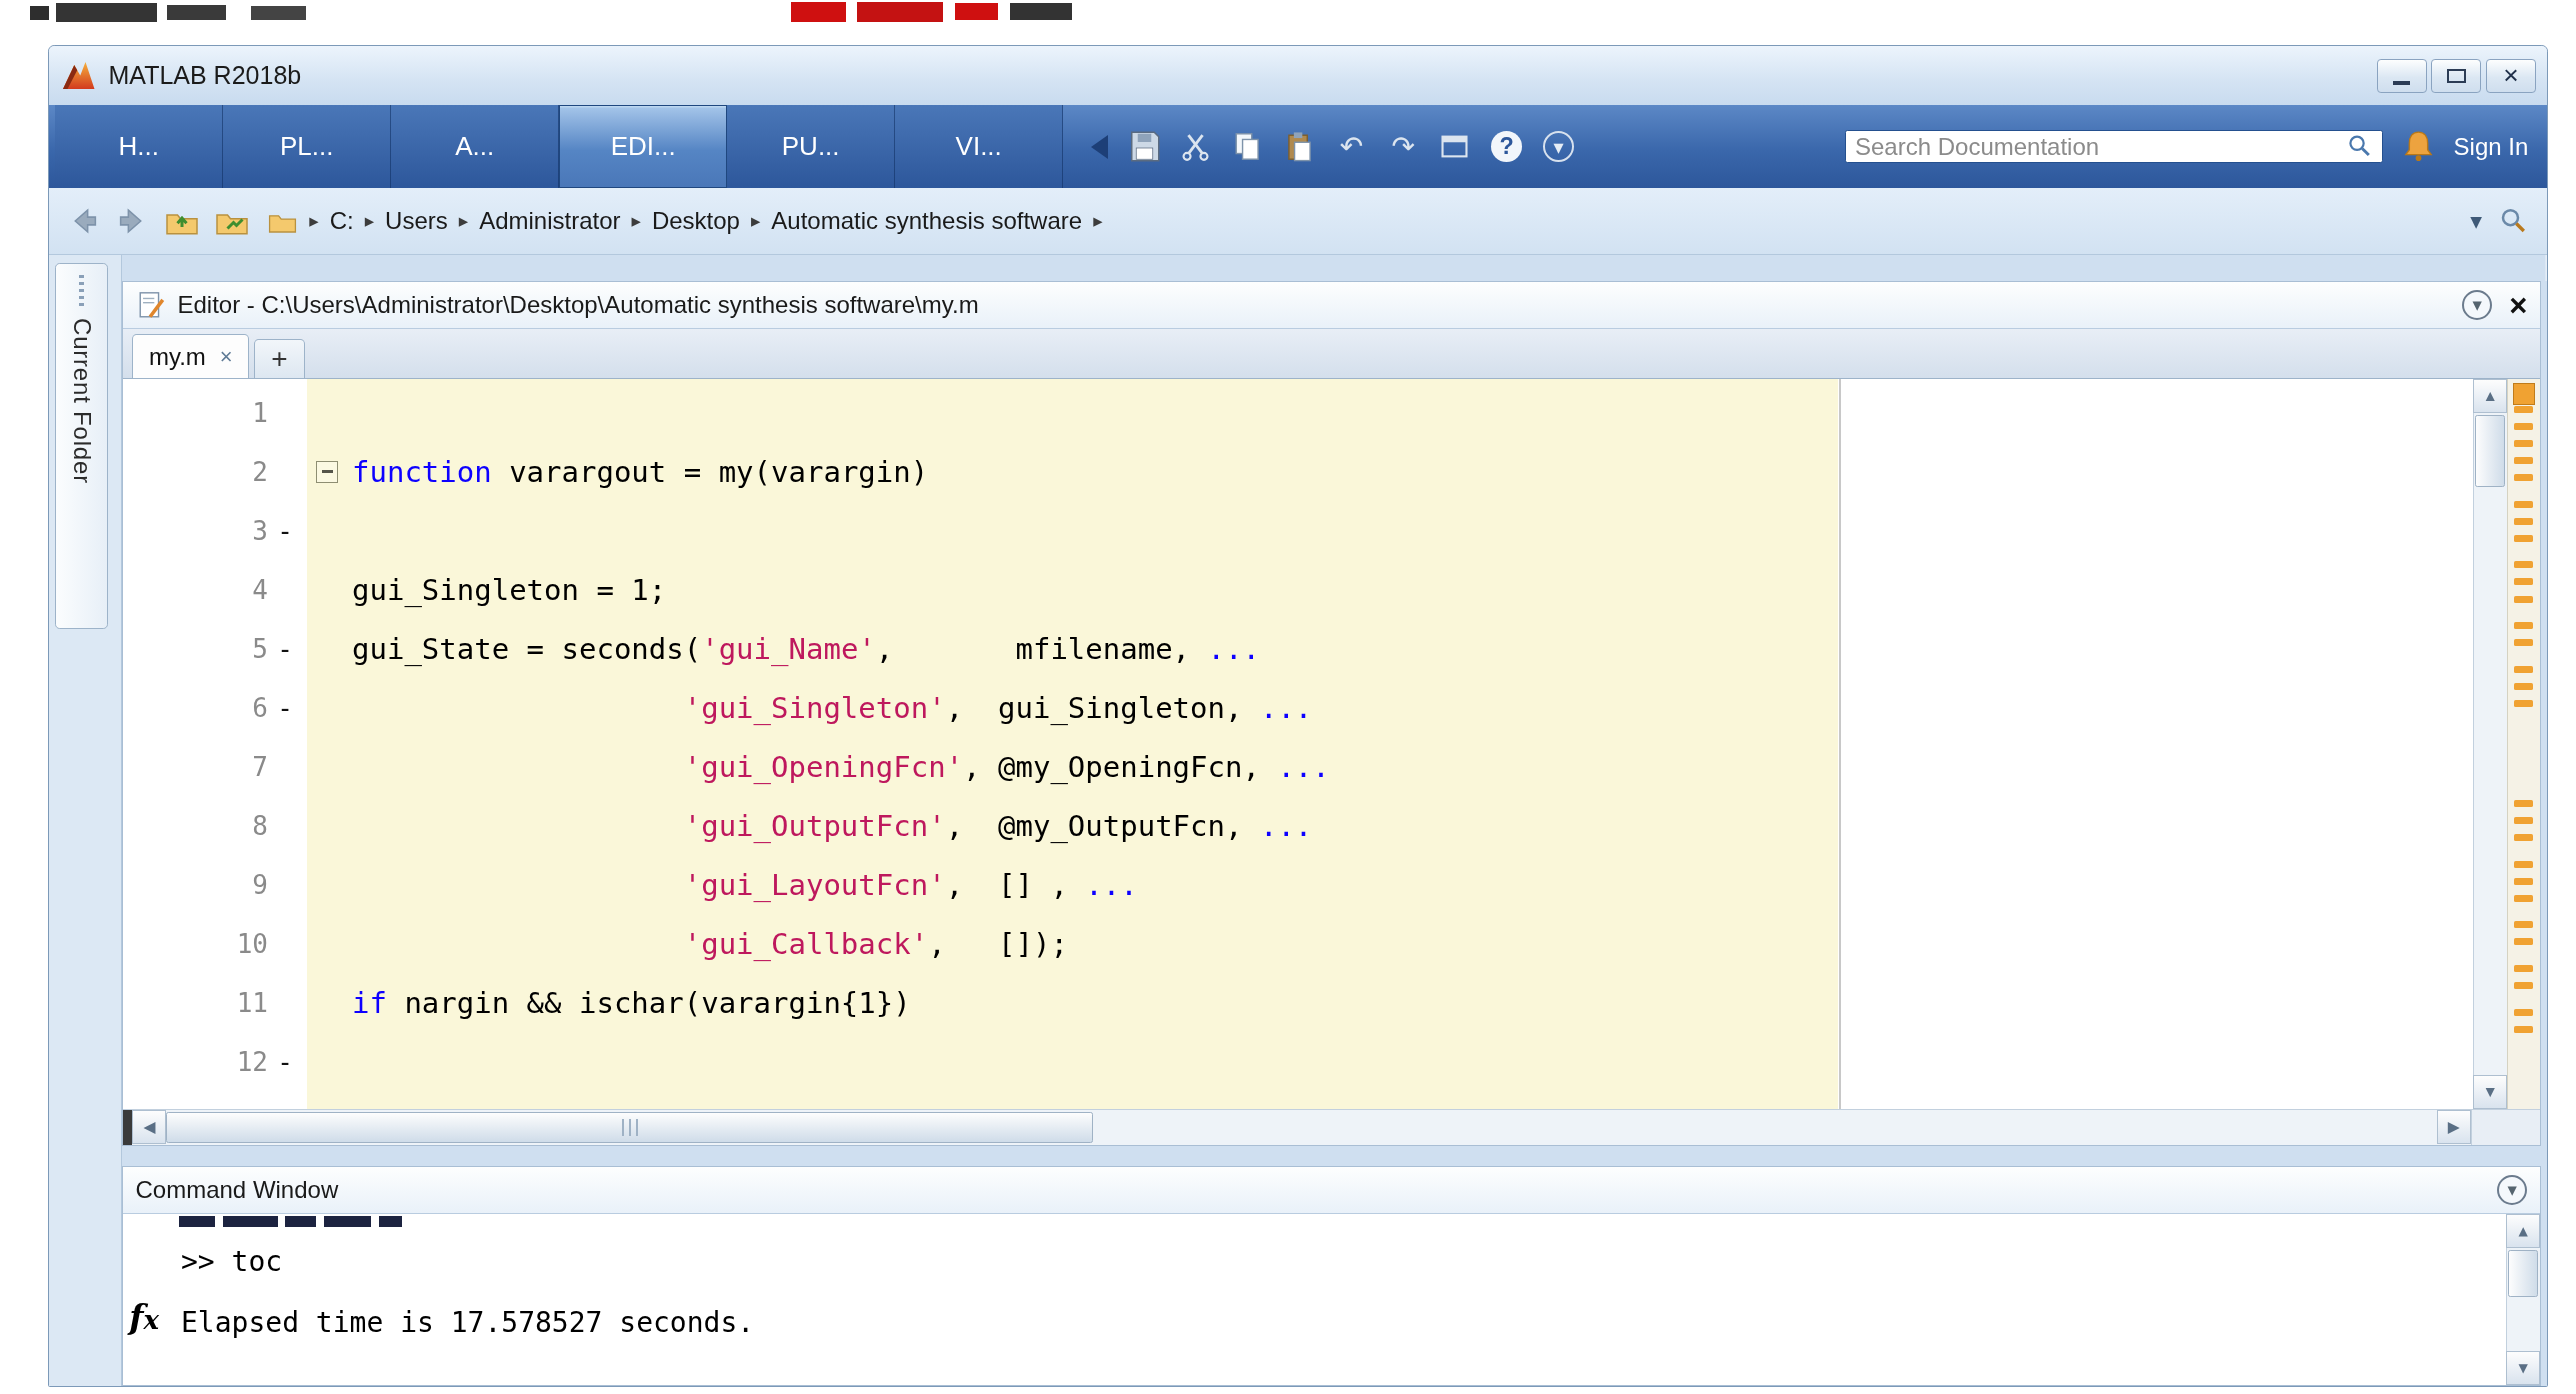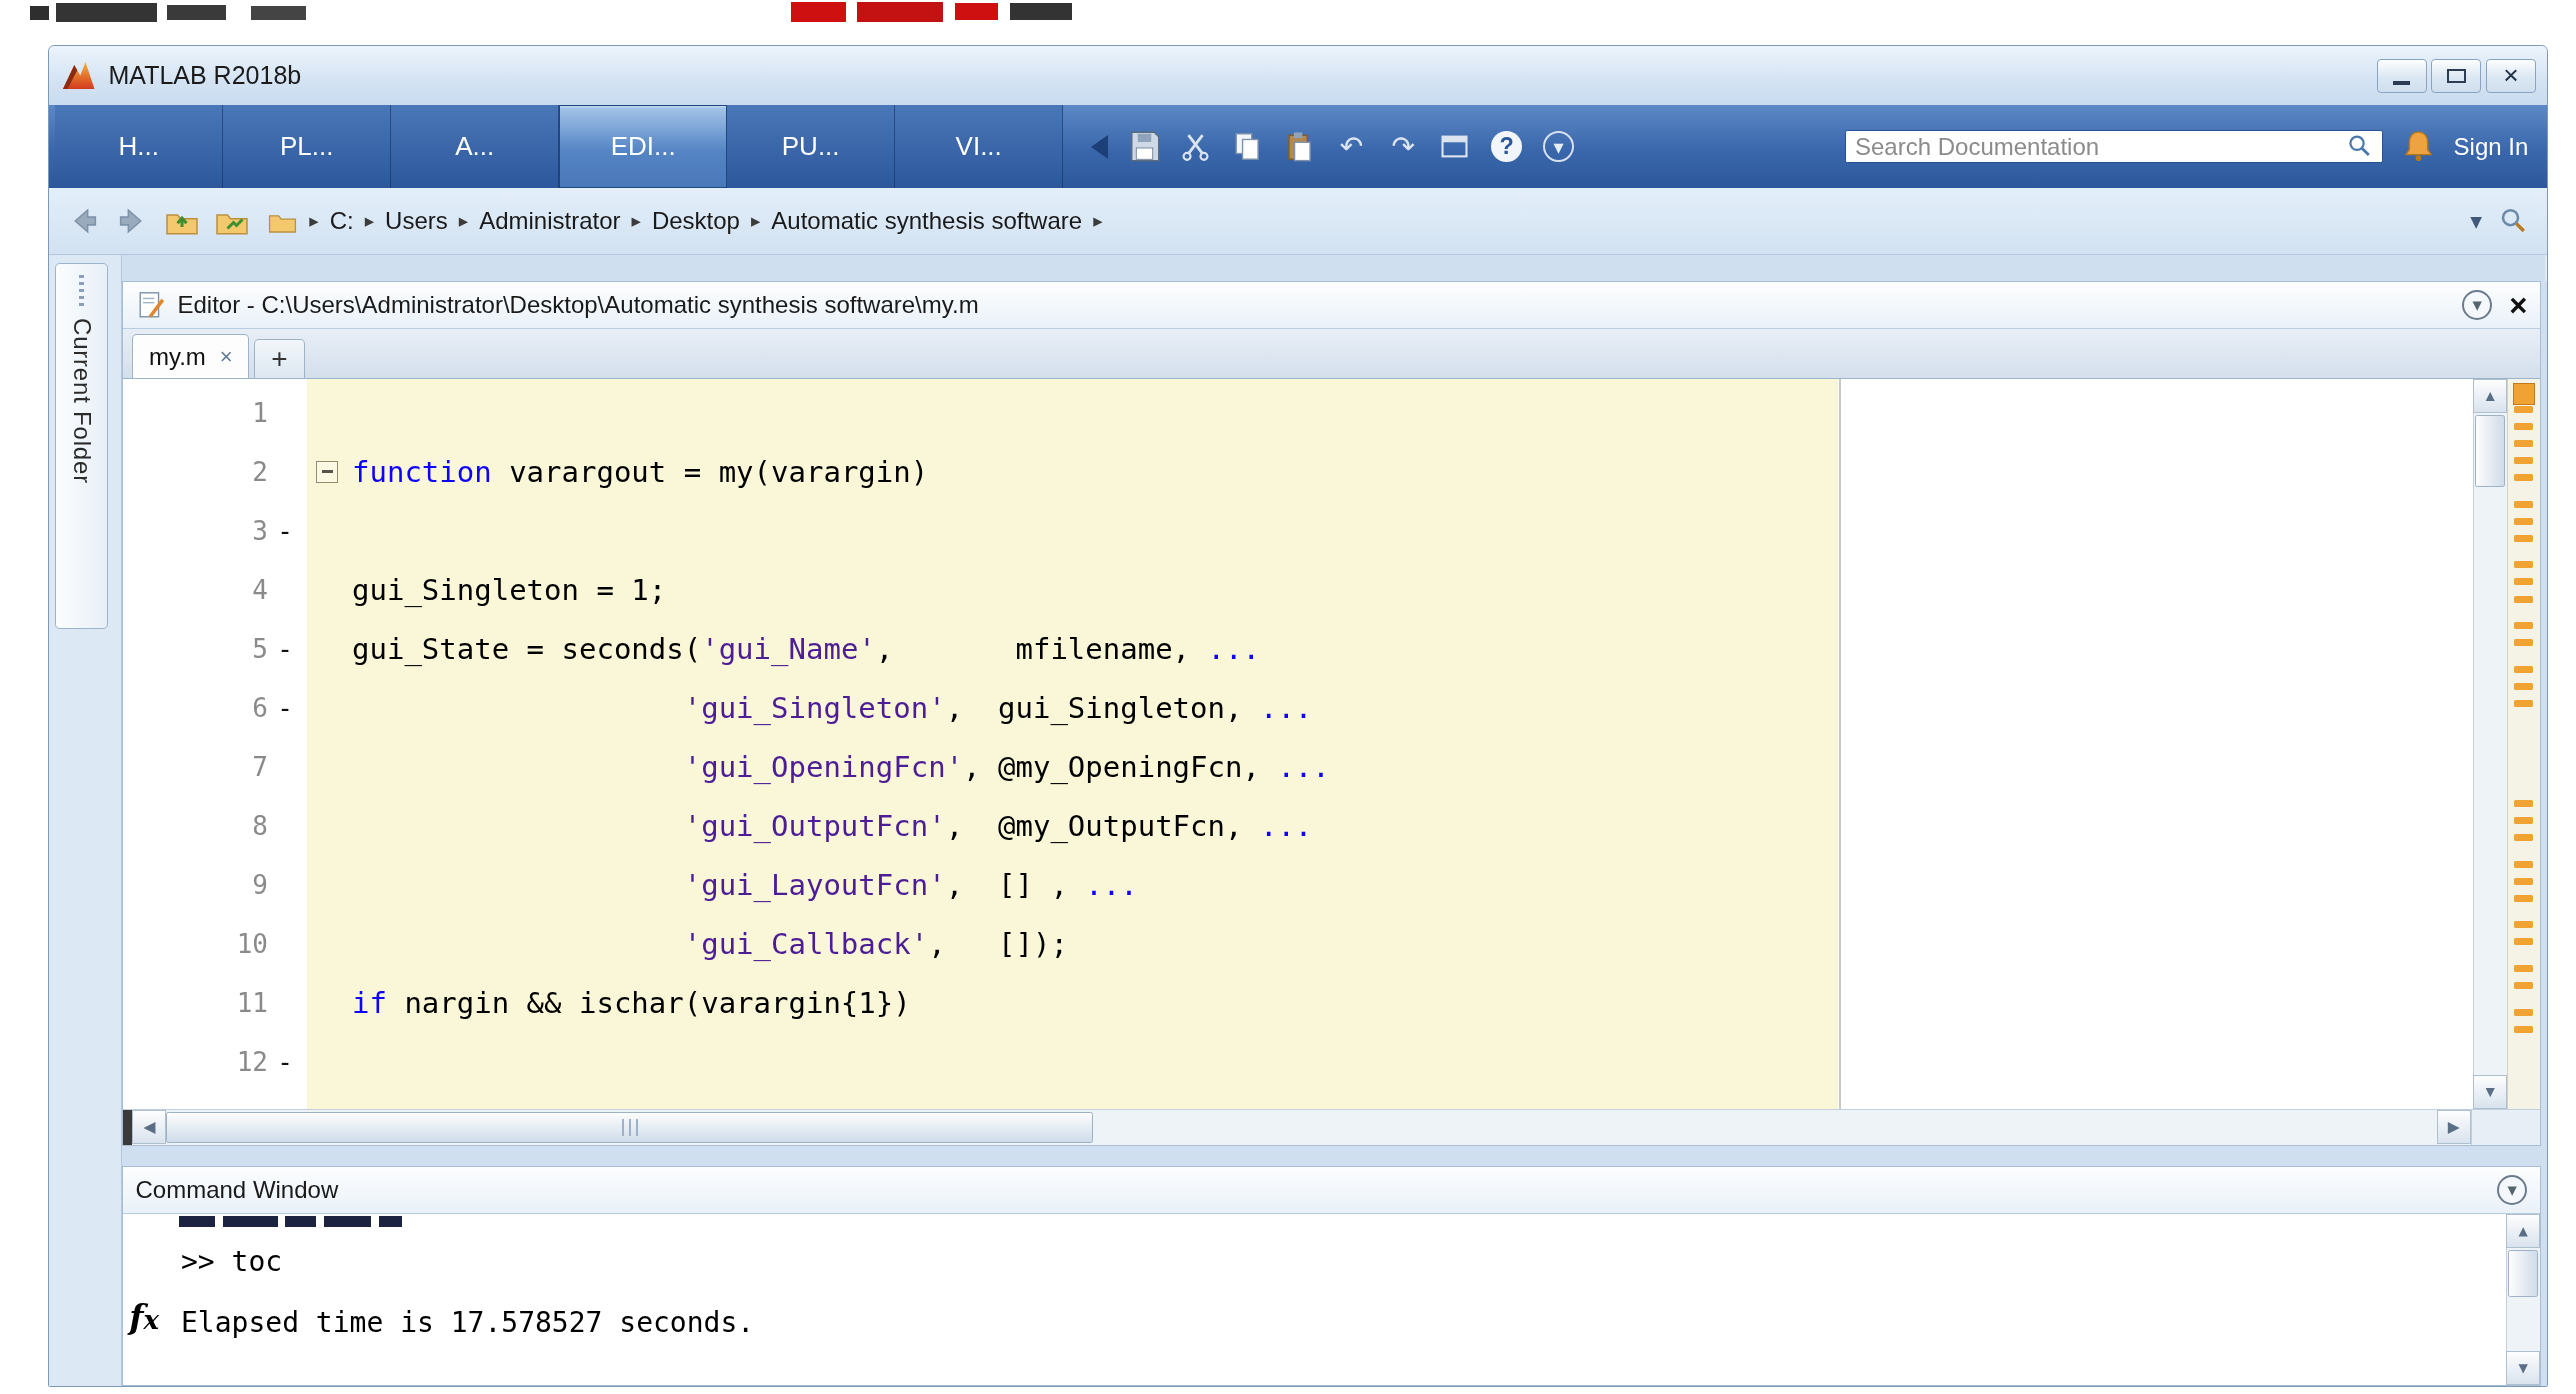--- a/index.html
+++ b/index.html
@@ -102,21 +102,21 @@
   .gd { width:34px; text-align:center; color:#111; }
 
   .code-area { flex:1; position:relative; overflow:hidden;
                font-family:"DejaVu Sans Mono",monospace; font-size:29px; }
   .yellowbg { position:absolute; left:0; top:0; bottom:0; width:1531px; background:#faf7d9; }
   .mline { position:absolute; left:1532px; top:0; bottom:0; width:1.6px; background:#c8c8c8; }
   #code-lines { position:absolute; left:0; top:4.7px; right:0; padding-left:45px; }
   .cline { height:59px; line-height:59px; white-space:pre; position:relative; color:#000; }
   .tk-p { color:#000000; }
   .tk-kw { color:#0d00ff; }
-  .tk-s { color:#4c1d95; }
+  .tk-s { color:#be185d; }
   .tk-k2 { color:#0d00ff; }
   .fold { position:absolute; left:-36px; top:18px; width:22px; height:22px; border:1.6px solid #8e8e72;
           background:#fbf9e2; display:flex; align-items:center; justify-content:center; }
   .fm { width:11px; height:3.1px; background:#55554a; }
 
   .vscroll { width:34px; flex:0 0 34px; border-left:0.8px solid #c2d0de; background:#eef3f8;
              display:flex; flex-direction:column; align-items:center; }
   .sbtn { width:34px; height:34px; flex:0 0 34px; background:linear-gradient(#fdfdfd,#d9e3ee);
           border:0.8px solid #aebfd0; color:#5a6f85; font-size:15.6px;
           display:flex; align-items:center; justify-content:center; }

